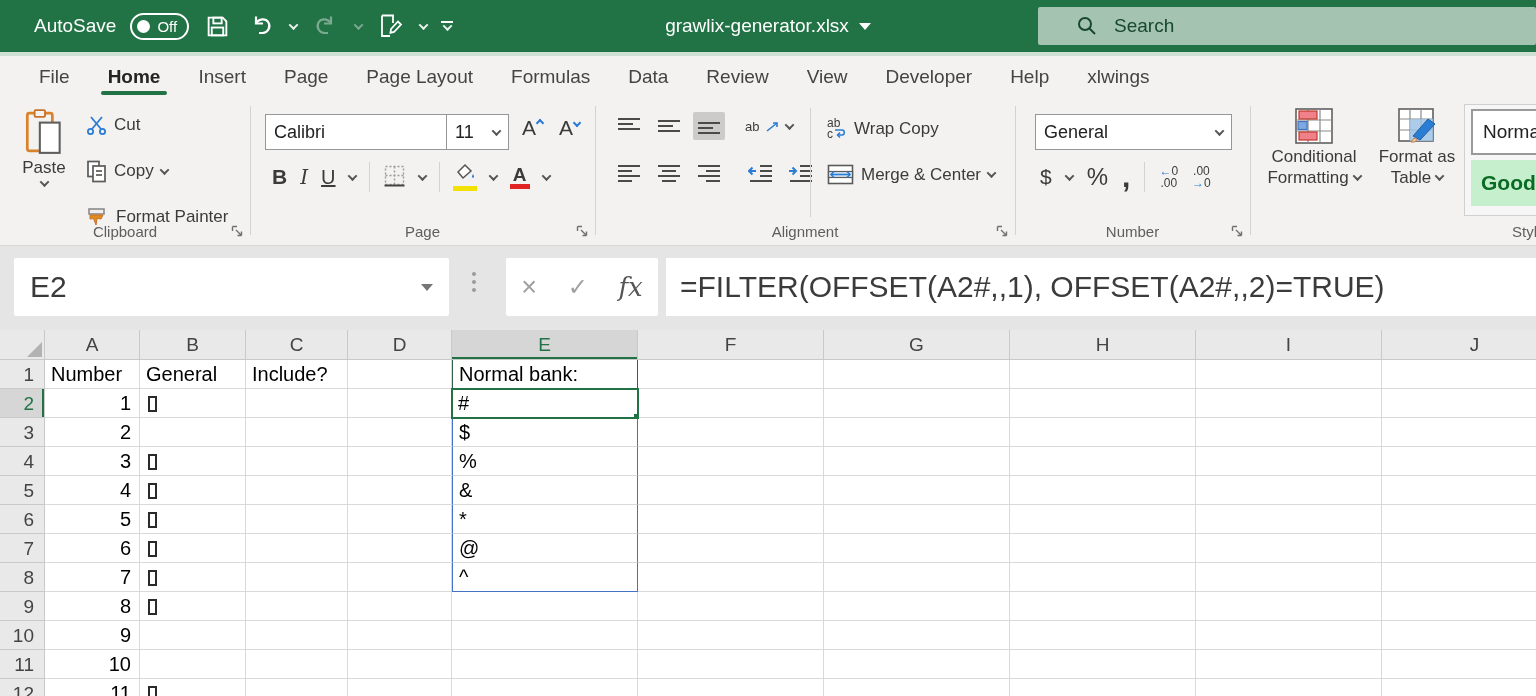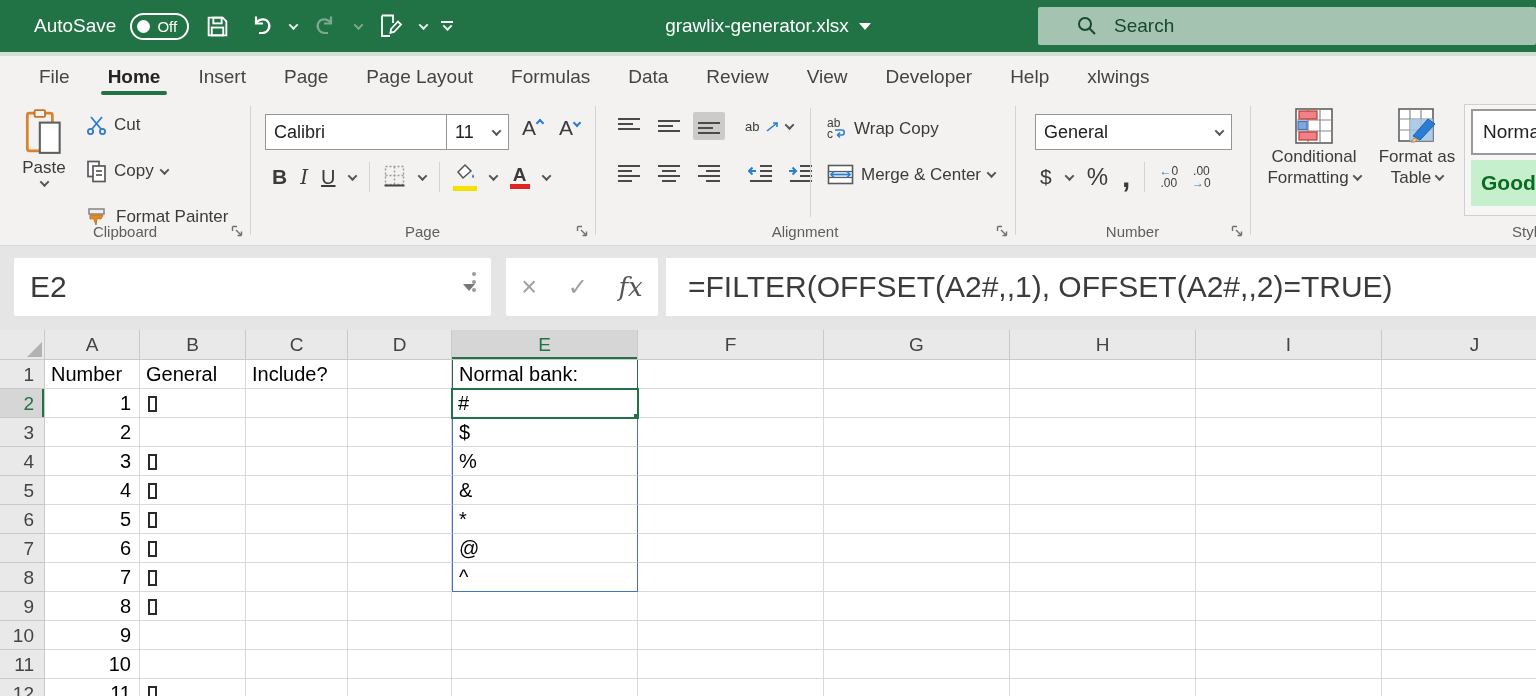--- a/index.html
+++ b/index.html
@@ -91,33 +91,33 @@
   .gallery { position:absolute; left:214px; top:6px; width:420px; height:112px;
     background:#f6f6f6; border:1px solid #d0d0d0; padding:4px 6px; }
   .stylechip { height:46px; display:flex; align-items:center; padding-left:10px;
     margin-bottom:5px; cursor:pointer; }
   .chip-normal { background:#fff; border:2px solid #9a9a9a; font-size:19px; color:#222; }
   .chip-good { background:#c6efce; color:#0a6b23; font-size:21px; font-weight:600; }
   .grp-label.styles-lbl { left:262px; right:auto; text-align:left; }
 
   
   .fbar { height:84px; background:#e5e5e5; position:relative; }
-  .namebox { position:absolute; left:14px; top:12px; width:477px; height:58px; background:#fff;
+  .namebox { position:absolute; left:14px; top:12px; width:435px; height:58px; background:#fff;
     border-radius:2px; display:flex; align-items:center; padding:0 16px; font-size:30px; color:#3a3a3a; }
   .nb-tri { margin-left:auto; width:0; height:0; border-left:6px solid transparent;
     border-right:6px solid transparent; border-top:7px solid #767676; }
   .vdots { position:absolute; left:472px; top:26px; display:flex; flex-direction:column; gap:4px; }
   .vdots i { width:4px; height:4px; background:#9a9a9a; border-radius:50%; }
   .fxbox { position:absolute; left:506px; top:12px; width:152px; height:58px; background:#fff;
     border-radius:2px; display:flex; align-items:center; justify-content:space-around; }
   .fx-cancel { color:#a0a0a0; font-size:27px; }
   .fx-enter { color:#a0a0a0; font-size:24px; }
   .fx-fn { font-family:"DejaVu Serif",serif; font-style:italic; font-size:26px; color:#555; }
   .finput { position:absolute; left:666px; top:12px; right:0; height:58px; background:#fff;
-    display:flex; align-items:center; padding-left:22px; font-size:30px; color:#3b3b3b; white-space:nowrap; }
+    display:flex; align-items:center; padding-left:14px; font-size:30px; color:#3b3b3b; white-space:nowrap; }
 
   
   .grid { height:366px; background:#fff; overflow:hidden; font-size:20px; color:#000; }
   .g-hrow, .g-row { display:flex; }
   .g-corner { width:45px; height:30px; background:#e9e9e9; border-right:1px solid #c9c9c9;
     border-bottom:1px solid #c9c9c9; position:relative; flex:none; }
   .g-corner::after { content:""; position:absolute; right:2px; bottom:2px; width:0; height:0;
     border-bottom:15px solid #b2b2b2; border-left:15px solid transparent; }
   .g-colhdr { height:30px; line-height:30px; text-align:center; background:#e9e9e9;
     border-right:1px solid #c9c9c9; border-bottom:1px solid #c9c9c9; font-size:19px;

